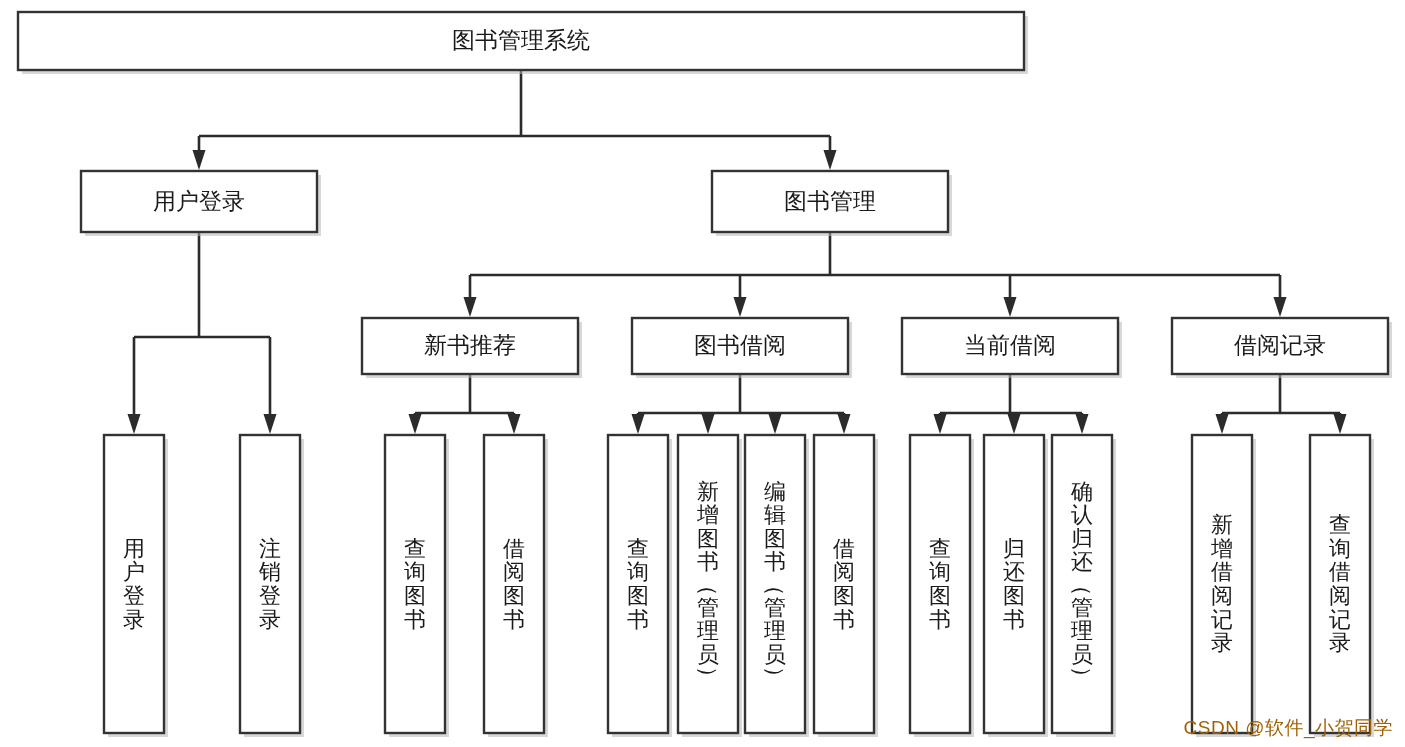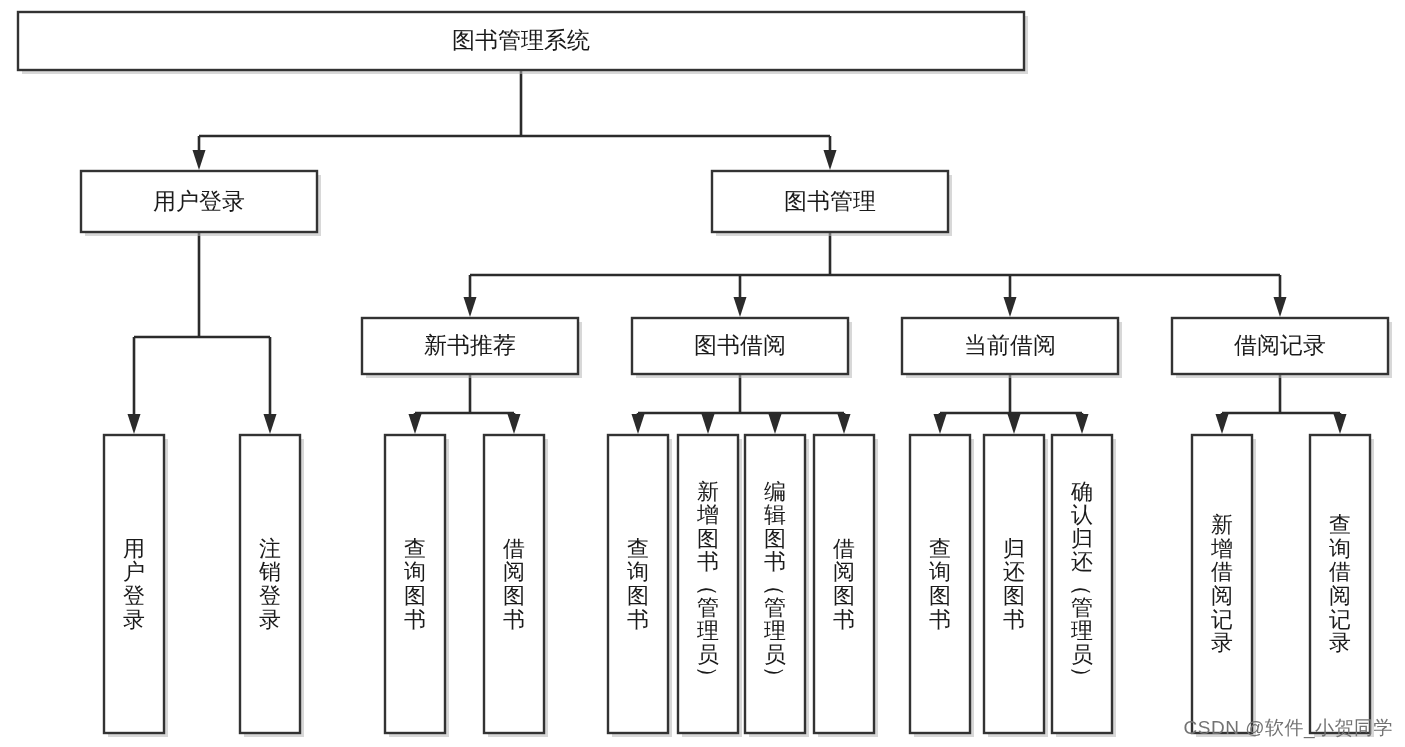--- a/index.html
+++ b/index.html
@@ -66,21 +66,21 @@
   }
   .vlabel span {
     display: block;
   }
   .watermark {
     position: absolute;
     right: 12px;
     bottom: 6px;
     font-family: "Liberation Sans", "DejaVu Sans", sans-serif;
     font-size: 19px;
-    color: #737373;
+    color: #a16207;
     white-space: nowrap;
     letter-spacing: 0.5px;
   }
 </style>
 </head>
 <body>
 
 <div id="diagram-root">
   <svg class="flow" viewBox="0 0 1405 747">
     <g id="edges-layer">

